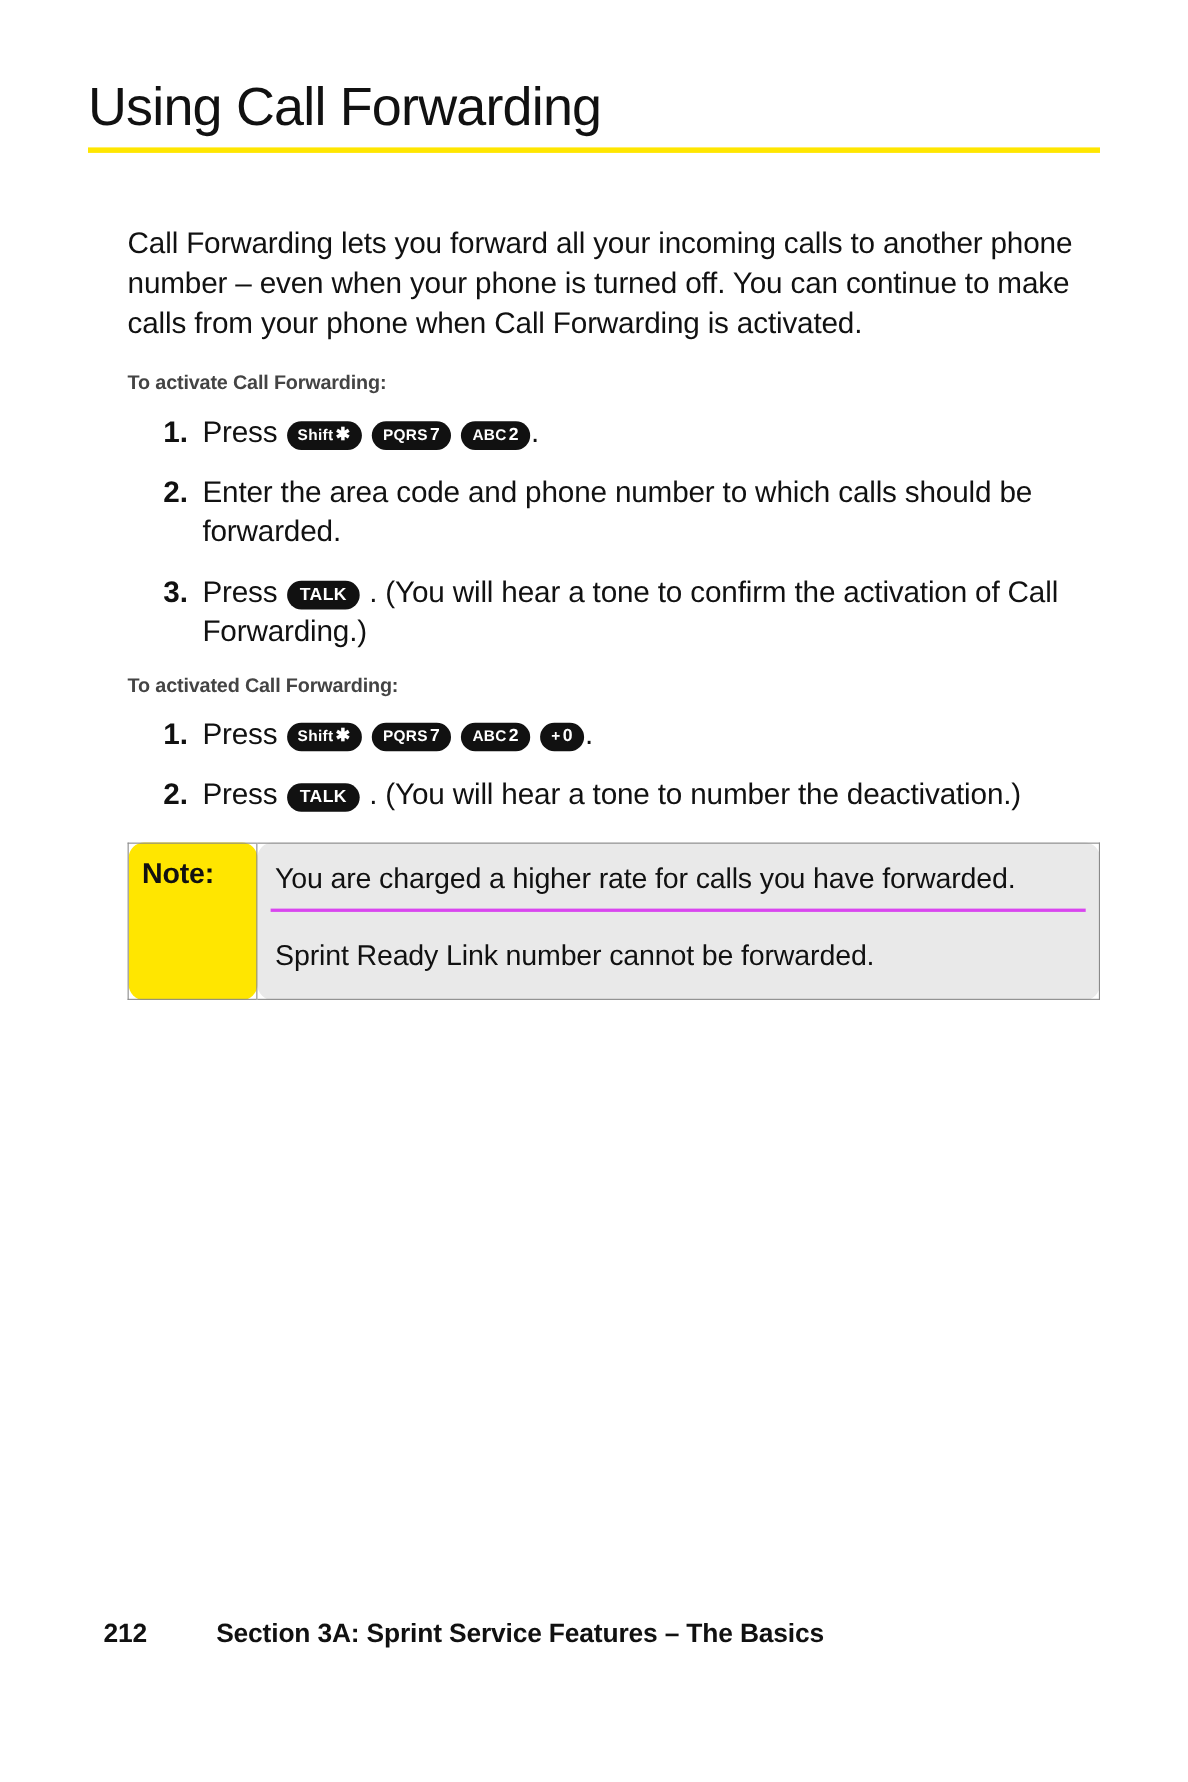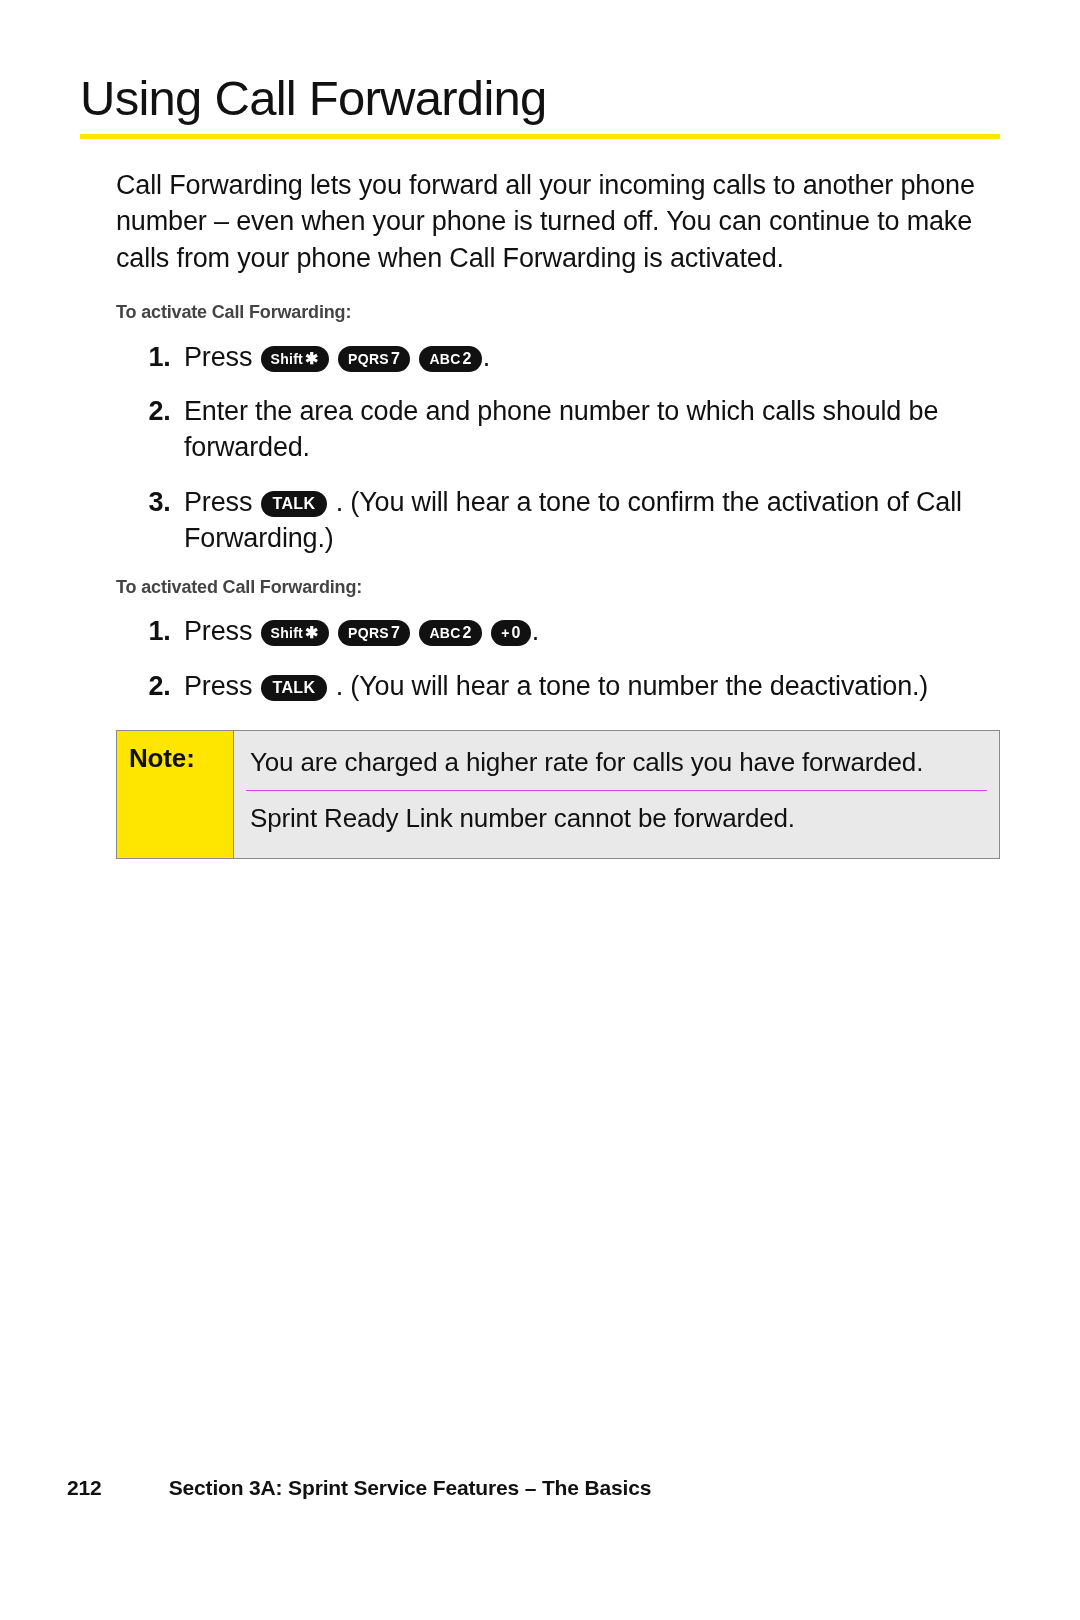--- a/index.html
+++ b/index.html
@@ -27,20 +27,21 @@
     border-bottom: 5px solid #ffe600;
     padding-bottom: 8px;
   }
   .body {
     padding: 28px 0 0 36px;
     font-size: 27px;
     line-height: 1.35;
   }
   .intro {
     margin-bottom: 24px;
+    margin-top: 36px;
   }
   .subhead {
     font-weight: 700;
     color: #444;
     margin: 18px 0 14px 0;
     font-size: 18px;
   }
   ol.steps {
     margin: 0 0 10px 0;
     padding: 0 0 0 62px;
@@ -84,43 +85,44 @@
   .note-table {
     border: 1px solid #8a8a8a;
     border-collapse: collapse;
     width: 100%;
     margin-top: 26px;
     font-size: 26px;
   }
   .note-table td {
     vertical-align: top;
     padding: 10px 12px 12px 12px;
+    border-radius: 14px;
   }
   .note-table td.label {
     background: #ffe600;
     border-right: 1px solid #8a8a8a;
     font-weight: 700;
     width: 92px;
     text-align: left;
   }
   .note-table td.notes {
     background: #e9e9e9;
   }
   .note-table .note-line {
     padding: 4px 4px 10px 4px;
   }
   .note-table .note-line.first {
-    border-bottom: 1px solid #d946ef;
-    margin-bottom: 6px;
+    border-bottom: 3px solid #d946ef;
+    margin-bottom: 18px;
   }
   .footer {
     position: absolute;
-    left: 67px;
+    left: 94px;
     bottom: 120px;
-    font-size: 21px;
+    font-size: 24px;
     font-weight: 700;
   }
   .footer .pnum {
     display: inline-block;
     width: 96px;
   }
 </style>
 </head>
 <body>
 

